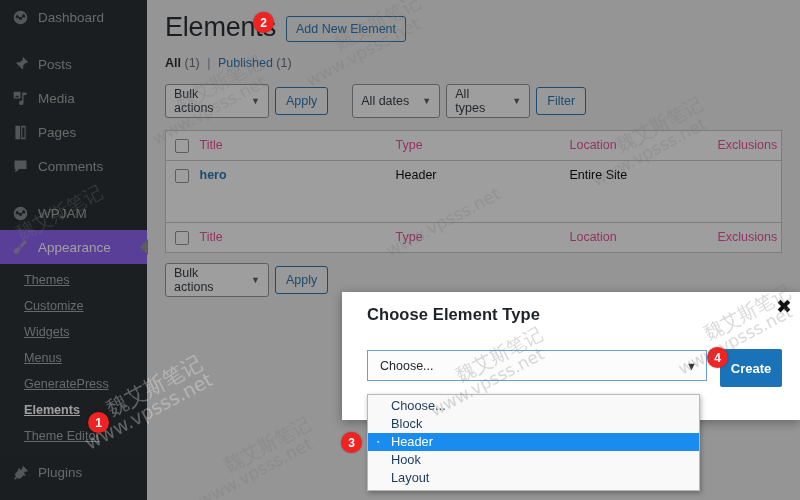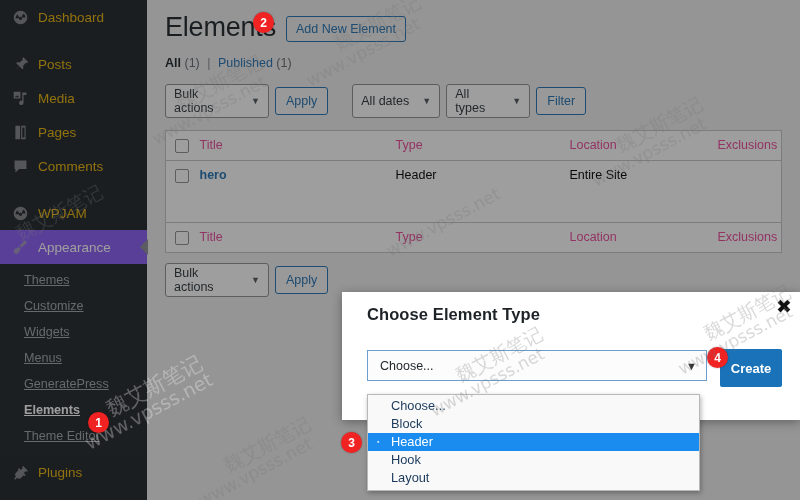--- a/index.html
+++ b/index.html
@@ -17,21 +17,21 @@
     width: 147px; height: 500px;
     background: #1d2327;
     z-index: 5;
   }
   .menu-item {
     display: flex; align-items: center;
     height: 34px; padding-left: 11px;
     color: #a7aaad; font-size: 13.5px;
     position: relative;
   }
-  .menu-item .mi-label { margin-left: 9px; color: #eab308; }
+  .menu-item .mi-label { margin-left: 9px; color: #a3a3a3; }
   .menu-item.sep-top { margin-top: 13px; }
   .menu-item.active {
     background: #8b5cf6; color: #fff;
   }
   .menu-item.active .mi-label { color: #fff; font-weight: 400; }
   .menu-item.active::after {
     content: ""; position: absolute; right: -1px; top: 50%;
     transform: translateY(-50%);
     border-style: solid; border-width: 8px 8px 8px 0;
     border-color: transparent #8c8f94 transparent transparent;

